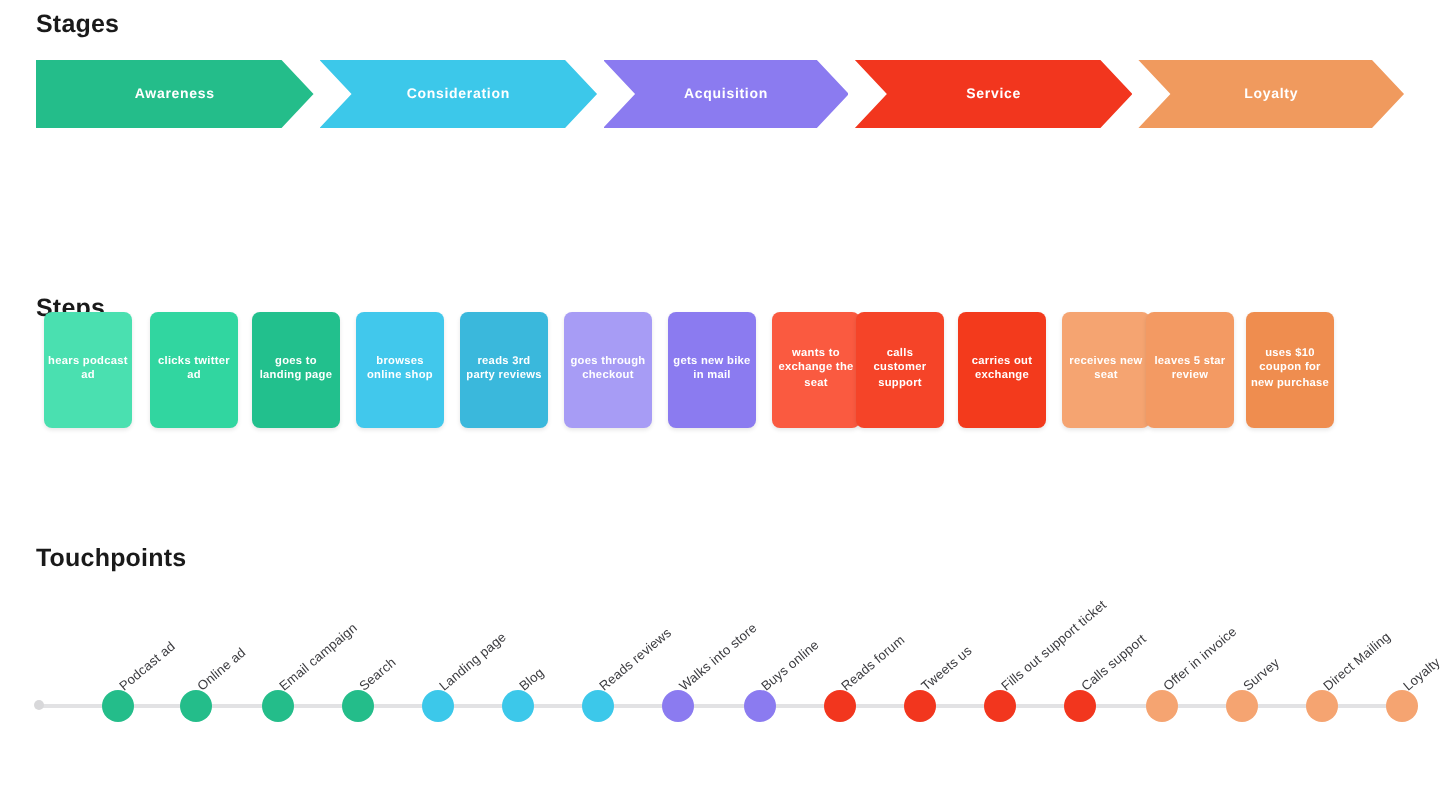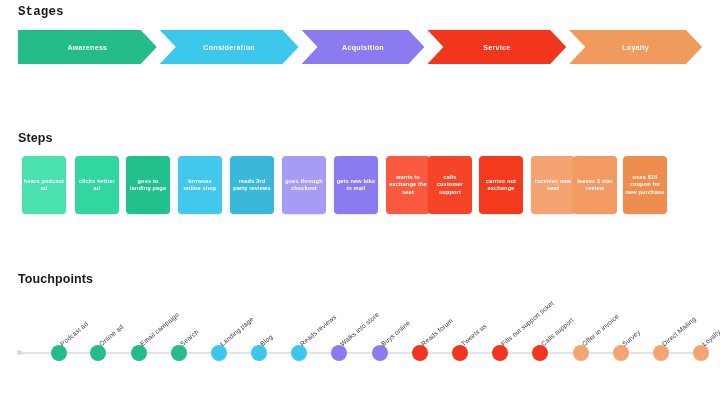--- a/index.html
+++ b/index.html
@@ -12,22 +12,22 @@
   #canvas { position: relative; width: 720px; height: 400px; }
 
   .section-title {
     position: absolute;
     font-size: 12.5px;
     font-weight: bold;
     color: #1a1a1a;
     letter-spacing: .1px;
     white-space: nowrap;
   }
-  #stages-title     { left: 18px; top: 5px; font-family: Liberation Mono, monospace; }
-  #steps-title      { left: 18px; top: 131px; }
+  #stages-title     { left: 18px; top: 5px; }
+  #steps-title      { left: 18px; top: 147px; }
   #touchpoints-title{ left: 18px; top: 272px; }
 
   
   #stages-row {
     position: absolute;
     left: 18px; top: 30px;
     width: 684px; height: 34px;
     display: flex;
   }
   .stage {

